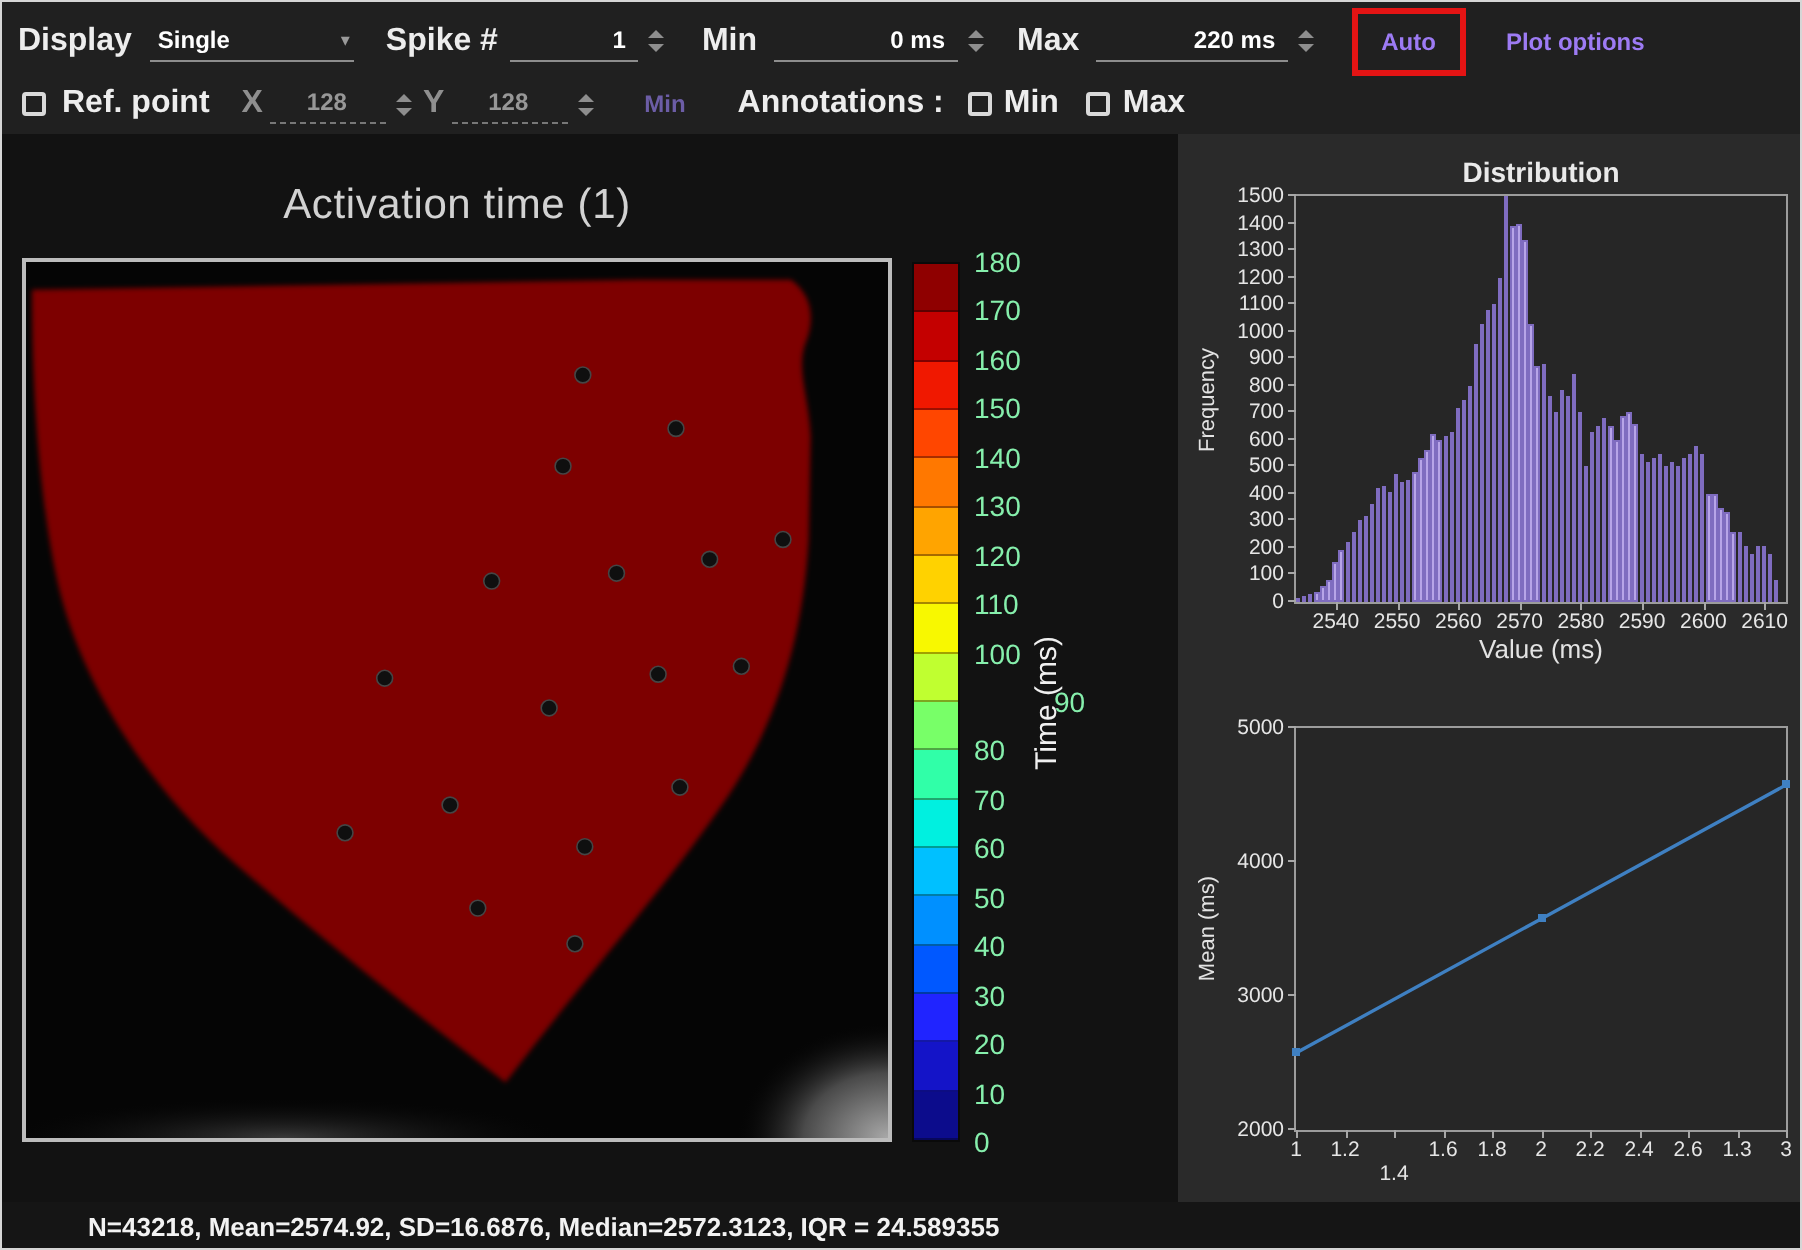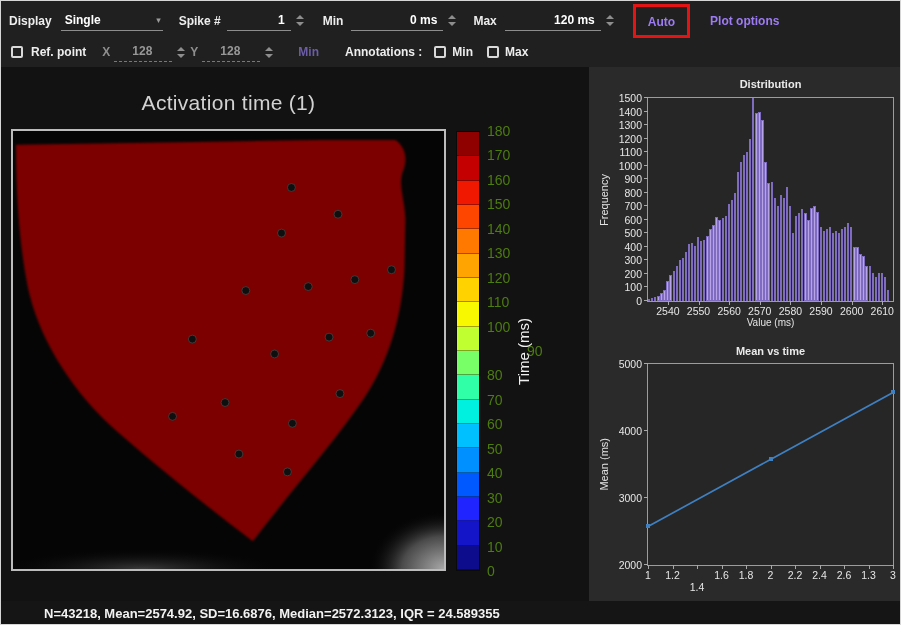--- a/index.html
+++ b/index.html
@@ -7,21 +7,21 @@
   body {
     position:relative; background:#1d1d1d; overflow:hidden;
     font-family:"Liberation Sans", sans-serif; color:#eee;
     border:1px solid #d6d6d6;
   }
   
   .toolbar { position:absolute; left:0; top:0; width:100%; height:66px; background:#202020; z-index:5; }
   .tb-row { display:flex; align-items:center; }
   .row1 { height:37px; padding-top:2px; }
   .row2 { height:28px; }
-  .tb-label { font-size:12px; font-weight:700; color:#ededed; white-space:nowrap; }
+  .tb-label { font-size:16px; font-weight:700; color:#ededed; white-space:nowrap; }
   .tb-label.dim { color:#8f8f8f; font-weight:700; }
   .field {
     border-bottom:1px solid #8d8d8d; color:#fff; font-size:12px; font-weight:700;
     text-align:right; padding:2px 6px 3px 4px; white-space:nowrap;
   }
   .field.dim { color:#979797; border-bottom:1px dashed #787878; text-align:center; }
   .dropdown {
     border-bottom:1px solid #8d8d8d; display:flex; align-items:center; justify-content:space-between;
     padding:2px 2px 3px 4px; cursor:pointer;
   }
@@ -46,38 +46,38 @@
   .map-frame { position:absolute; left:10px; top:62px; width:435px; height:442px;
                border:2px solid #bcbcbc; background:#000; }
   .map-frame svg { display:block; width:100%; height:100%; }
   .map-tooltip { position:absolute; left:0; top:0; background:rgba(44,9,9,.9); color:#f3ecec;
                  font-size:15px; padding:3px 9px 4px 7px; white-space:nowrap; }
   
   .colorbar { position:absolute; left:455px; top:64px; width:24px; height:440px;
               display:flex; flex-direction:column; border:1px solid #0a0a0a; }
   .cb-seg { flex:1; border-bottom:1px solid rgba(0,0,0,.35); }
   .cb-ticks { position:absolute; left:486px; top:64px; width:42px; height:440px; }
-  .cb-tick { position:absolute; left:0; transform:translateY(50%); font-size:14px; color:#4d7c0f; }
+  .cb-tick { position:absolute; left:0; transform:translateY(50%); font-size:14px; color:#86efac; }
   .cb-label-wrap { position:absolute; left:514px; top:64px; height:440px; display:flex; align-items:center; }
   .cb-label-wrap span { writing-mode:vertical-rl; transform:rotate(180deg);
                         font-size:15px; color:#f0f0f0; }
   
   .chart-title { position:absolute; left:58px; width:247px; text-align:center;
-                 font-size:11px; font-weight:700; color:#eaeaea; }
+                 font-size:14px; font-weight:700; color:#eaeaea; }
   .plot { position:absolute; left:58px; width:247px; background:#262626; border:1px solid #9c9c9c; }
   .hist-bar { position:absolute; bottom:0; border:0.6px solid; }
   .tick-xlabel { position:absolute; transform:translateX(-50%); top:calc(100% + 4px);
                  font-size:10.5px; color:#e6e6e6; white-space:nowrap; }
   .tick-xmark { position:absolute; top:100%; width:1px; height:4px; background:#a8a8a8; }
   .tick-ylabel { position:absolute; right:calc(100% + 6px); transform:translateY(50%);
                  font-size:10.5px; color:#e6e6e6; white-space:nowrap; }
   .tick-ymark { position:absolute; right:100%; width:4px; height:1px; background:#a8a8a8; }
   .axis-ylabel { position:absolute; left:9px; display:flex; align-items:center; }
   .axis-ylabel span { writing-mode:vertical-rl; transform:rotate(180deg); font-size:11px; color:#e3e3e3; }
-  .axis-xlabel { position:absolute; left:58px; width:247px; text-align:center; font-size:10px; color:#e3e3e3; }
+  .axis-xlabel { position:absolute; left:58px; width:247px; text-align:center; font-size:13px; color:#e3e3e3; }
   .line-marker { position:absolute; width:4px; height:4px; transform:translate(-50%,50%); }
   .plot svg { display:block; width:100%; height:100%; }
 </style>
 </head>
 <body>
 
 <div class="toolbar">
   <div class="tb-row row1">
     <span class="tb-label" style="margin-left:8px">Display</span>
     <div class="dropdown" style="width:102px;margin-left:9px">
@@ -90,21 +90,21 @@
         <div class="up"></div>
         <div class="dn"></div>
       </div>
     <span class="tb-label" style="margin-left:14px">Min</span>
     <div class="field" style="width:92px;margin-left:8px">0 ms</div>
     <div class="spin">
         <div class="up"></div>
         <div class="dn"></div>
       </div>
     <span class="tb-label" style="margin-left:12px">Max</span>
-    <div class="field" style="width:96px;margin-left:8px">120 ms</div>
+    <div class="field" style="width:96px;margin-left:8px">220 ms</div>
     <div class="spin">
         <div class="up"></div>
         <div class="dn"></div>
       </div>
     <div class="auto-annotation">
       <span class="purple-btn">Auto</span>
     </div>
     <span class="purple-btn" style="margin-left:20px">Plot options</span>
   </div>
   <div class="tb-row row2">
@@ -352,21 +352,20 @@
       <div class="tick-ymark" style="bottom: 93.3333%;"></div>
       <div class="tick-ylabel" style="bottom: 93.3333%;">1400</div>
       <div class="tick-ymark" style="bottom: 100%;"></div>
       <div class="tick-ylabel" style="bottom: 100%;">1500</div>
     </div>
   <div class="axis-ylabel" style="top:30px;height:205px">
     <span>Frequency</span>
   </div>
   <div class="axis-xlabel" style="top:250px">Value (ms)</div>
 
-  <div class="chart-title" style="top:278px">Mean vs time</div>
   <div class="plot" id="mean-plot" style="top:296px;height:203px">
       <svg viewBox="0 0 247 203" preserveAspectRatio="none">
         <polyline points="0,164.09708 123.5,96.425 247,28.758333333333354" fill="none" stroke="#3f80c2" stroke-width="1.7"></polyline>
       </svg>
       <div class="line-marker" style="left: 0%; bottom: 19.164%; background: rgb(63, 128, 194);"></div>
       <div class="line-marker" style="left: 50%; bottom: 52.5%; background: rgb(63, 128, 194);"></div>
       <div class="line-marker" style="left: 100%; bottom: 85.8333%; background: rgb(63, 128, 194);"></div>
       <div class="tick-xmark" style="left: 0%;"></div>
       <div class="tick-xlabel" style="left: 0%;">1</div>
       <div class="tick-xmark" style="left: 10%;"></div>

